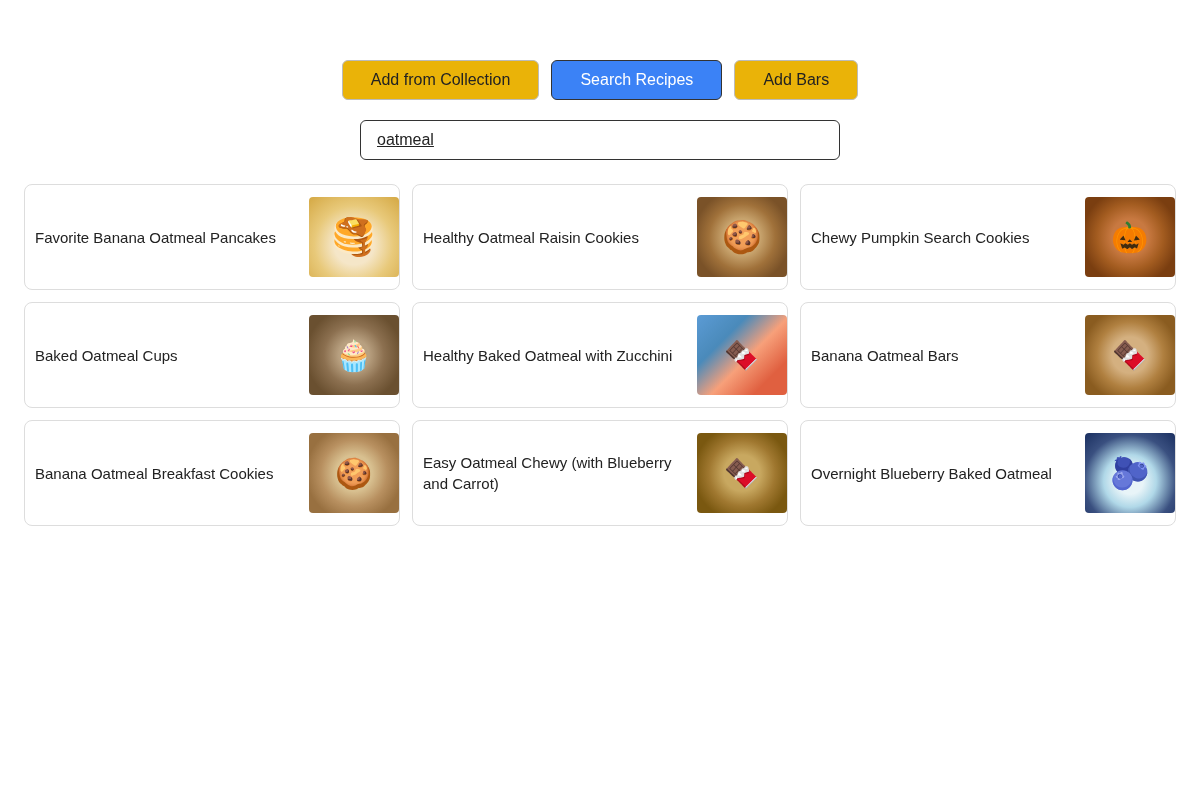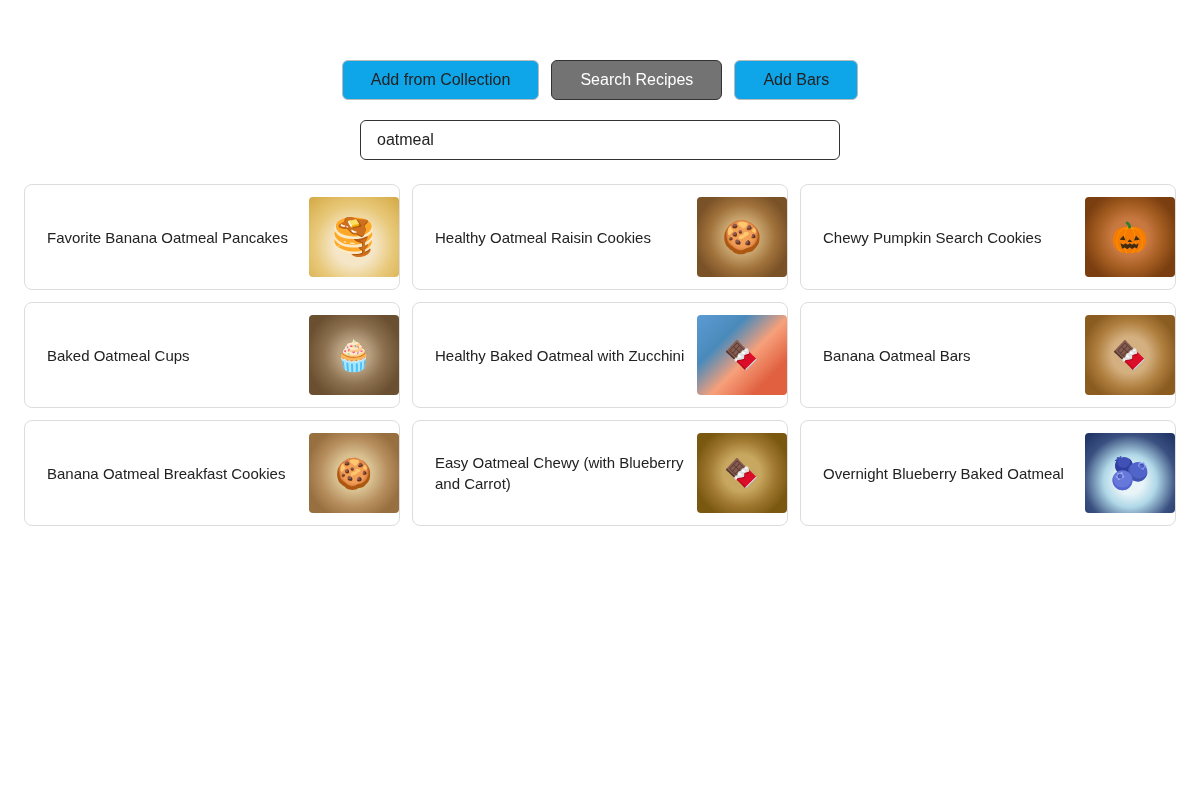--- a/index.html
+++ b/index.html
@@ -45,37 +45,38 @@
       display: flex;
       justify-content: center;
       gap: 12px;
       margin-bottom: 20px;
     }
 
     .tab-btn {
       padding: 10px 28px;
       border-radius: 6px;
       border: 1.5px solid #bbb;
-      background: #0ea5e9;
+      background: #eab308;
       font-size: 16px;
       font-weight: 500;
       cursor: pointer;
       color: #222;
     }
 
     .tab-btn.active {
-      background: #737373;
+      background: #3b82f6;
       color: #fff;
       border-color: #333;
     }
 
     .search-bar-wrap {
       display: flex;
       justify-content: center;
       margin-bottom: 24px;
+      text-decoration: underline;
     }
 
     .search-input {
       width: 480px;
       padding: 10px 16px;
       border: 1.5px solid #333;
       border-radius: 6px;
       font-size: 16px;
       outline: none;
       color: #222;
@@ -87,21 +88,21 @@
       gap: 12px;
       padding: 0 0 16px 0;
     }
 
     .recipe-card {
       display: flex;
       align-items: center;
       justify-content: space-between;
       border: 1.5px solid #ddd;
       border-radius: 8px;
-      padding: 12px 0 12px 22px;
+      padding: 12px 0 12px 10px;
       cursor: pointer;
       overflow: hidden;
       min-height: 90px;
     }
 
     .recipe-name {
       font-size: 15px;
       font-weight: 500;
       color: #222;
       flex: 1;

